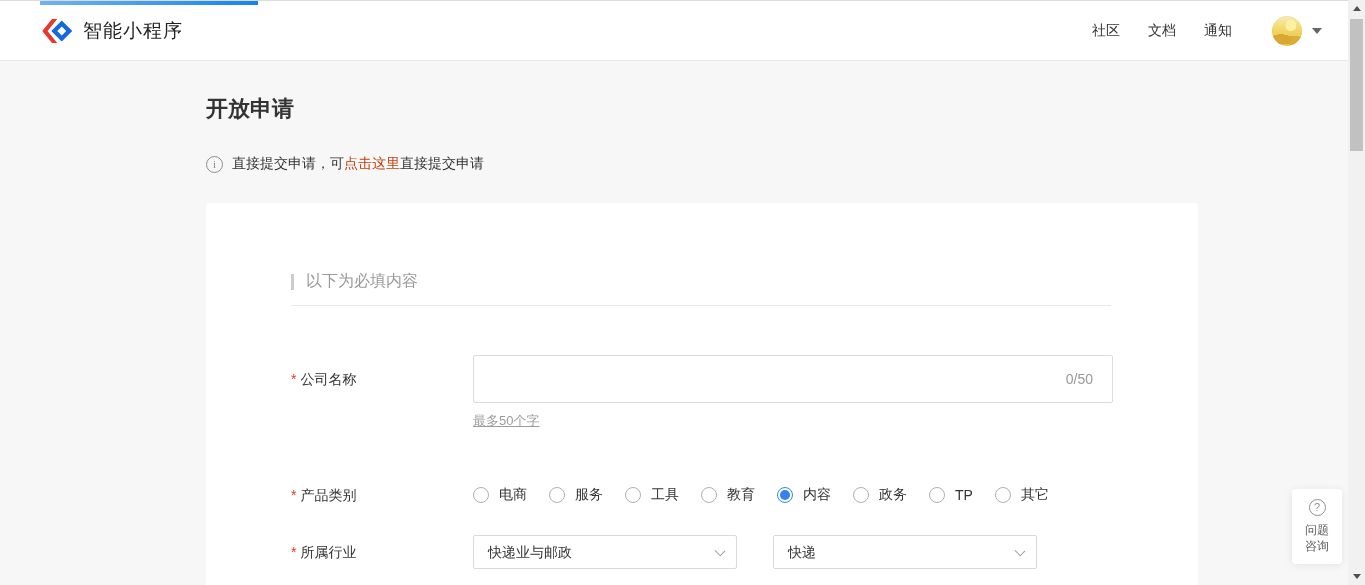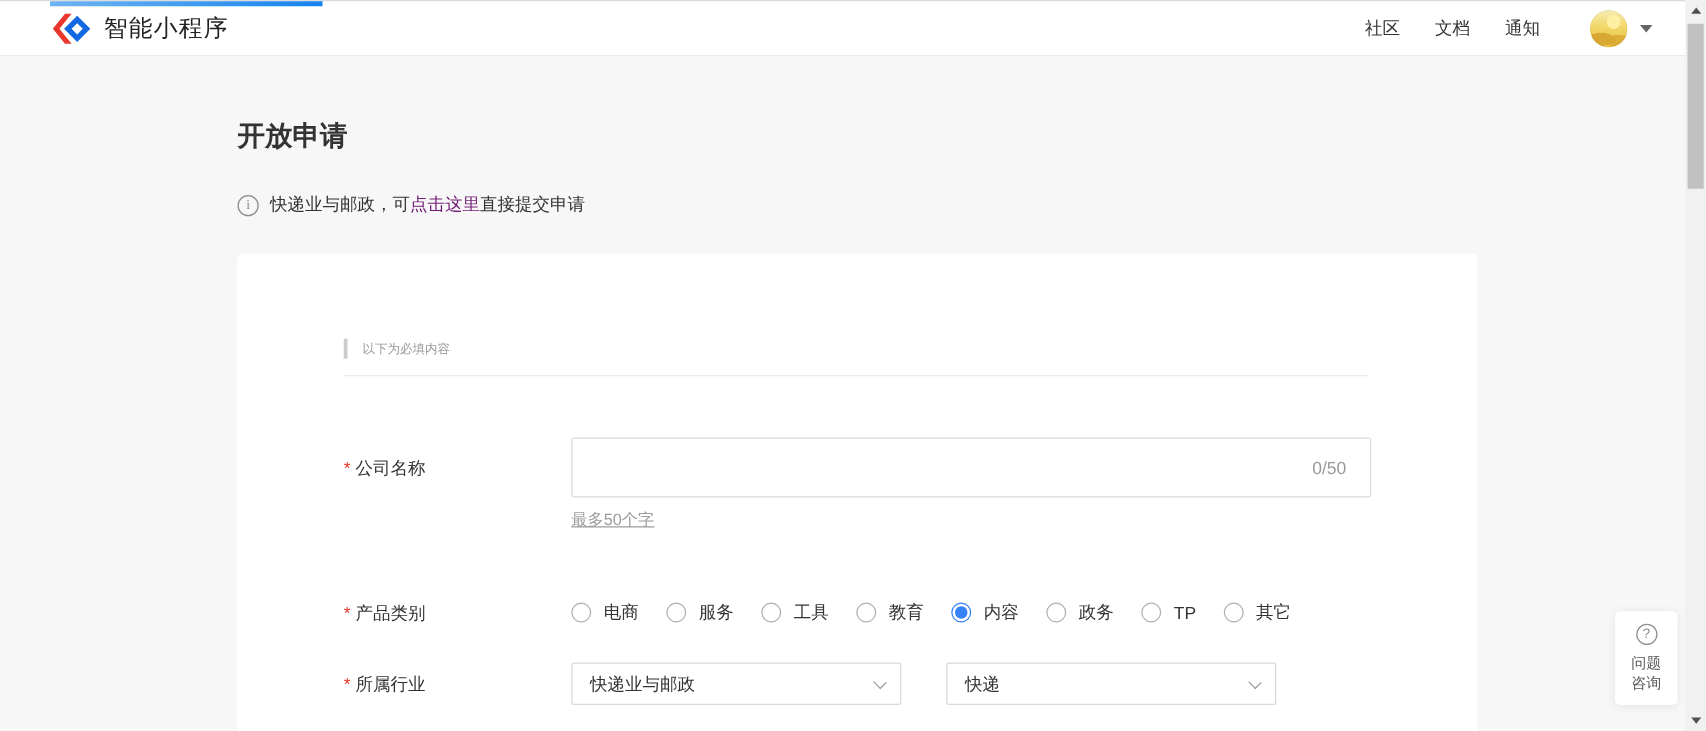--- a/index.html
+++ b/index.html
@@ -9,52 +9,52 @@
     background:#f7f7f7;
     color:#333;
     position:relative;
   }
   
   .top-hairline { position:absolute; top:0; left:0; width:100%; height:1px; background:#dcdcdc; z-index:60; }
   .loading-bar { position:absolute; top:1px; left:40px; width:218px; height:4px;
     background:linear-gradient(90deg,#6fb4f3,#1583ee); z-index:61; }
 
   
-  .header { position:absolute; top:1px; left:0; width:1348px; height:44px; background:#fff;
+  .header { position:absolute; top:1px; left:0; width:1348px; height:60px; background:#fff;
     border-bottom:1px solid #e9e9e9; display:flex; align-items:center; padding:0 26px 0 40px; z-index:5; }
   .brand { display:flex; align-items:center; cursor:pointer; }
   .brand svg { width:33px; height:30px; display:block; }
   .brand-text { font-size:19px; color:#222; margin-left:10px; letter-spacing:1px; }
   .header-right { margin-left:auto; display:flex; align-items:center; }
   .nav-item { font-size:14px; color:#333; margin-right:28px; cursor:pointer; }
   .avatar { width:30px; height:30px; border-radius:50%; margin:0 10px 0 12px; cursor:pointer;
     background:
       radial-gradient(circle at 63% 32%, #fdf0a0 0 19%, rgba(0,0,0,0) 20%),
       radial-gradient(ellipse 60% 28% at 30% 78%, #d9a832 0 60%, rgba(0,0,0,0) 61%),
       radial-gradient(ellipse 55% 25% at 75% 82%, #dcae36 0 60%, rgba(0,0,0,0) 61%),
       linear-gradient(180deg,#f7ecb8 0%, #f3da6e 40%, #eccb52 70%, #e9c348 100%);
     box-shadow: inset 0 0 0 1px rgba(0,0,0,0.04);
   }
   .caret-down { width:0; height:0; border-left:5px solid transparent; border-right:5px solid transparent;
     border-top:6px solid #666; cursor:pointer; }
 
   
-  .main { position:absolute; top:61px; left:0; width:1348px; height:524px;padding-left:12px; }
+  .main { position:absolute; top:61px; left:16px; width:1348px; height:524px;padding-left:12px; }
   .page-title { margin:34px 0 0 178px; font-size:22px; font-weight:600; color:#333; line-height:28px; }
   .notice { margin:32px 0 0 178px; display:flex; align-items:center; font-size:14px; color:#333; }
   .info-icon { width:17px; height:17px; border:1.5px solid #8c8c8c; border-radius:50%;
     color:#8c8c8c; font-size:11px; line-height:14px; text-align:center; font-style:normal;
     font-family:"Liberation Serif", serif; margin-right:9px; flex:0 0 auto; }
-  .notice a { color:#701a75; text-decoration:none; cursor:pointer; }
+  .notice a { color:#c2410c; text-decoration:none; cursor:pointer; }
 
   .card { margin:30px 0 0 178px; width:992px; height:600px; background:#fff; border-radius:4px;
     padding:68px 87px 0 85px; }
   .section-head { display:flex; align-items:center; }
   .section-bar { width:3px; height:16px; background:#ccc; margin-right:12px; }
-  .section-title { font-size:10px; color:#999; }
+  .section-title { font-size:16px; color:#999; }
   .divider { margin-top:13px; border-bottom:1px solid #e9e9e9; }
 
   .form-row { display:flex; }
   .row-company { margin-top:49px;justify-content:space-between; }
   .row-industry { margin-top:30px; }
   .row-category { margin-top:55px; }
   .row-label { width:182px; flex:0 0 182px; font-size:14px; color:#333; }
   .req { color:#e6342a; margin-right:4px; font-size:14px; }
   .row-company .row-label { padding-top:16px; }
   .row-industry .row-label { padding-top:9px; }
@@ -122,21 +122,21 @@
     <span class="avatar"></span>
     <span class="caret-down"></span>
   </div>
 </div>
 
 <div class="main">
   <h1 class="page-title">开放申请</h1>
 
   <div class="notice">
     <span class="info-icon">i</span>
-    <span>快递业与邮政，可</span>
+    <span>直接提交申请，可</span>
       <a>点击这里</a>
       <span>直接提交申请</span>
   </div>
 
   <div class="card">
     <div class="section-head">
       <span class="section-bar"></span>
       <span class="section-title">以下为必填内容</span>
     </div>
     <div class="divider"></div>

